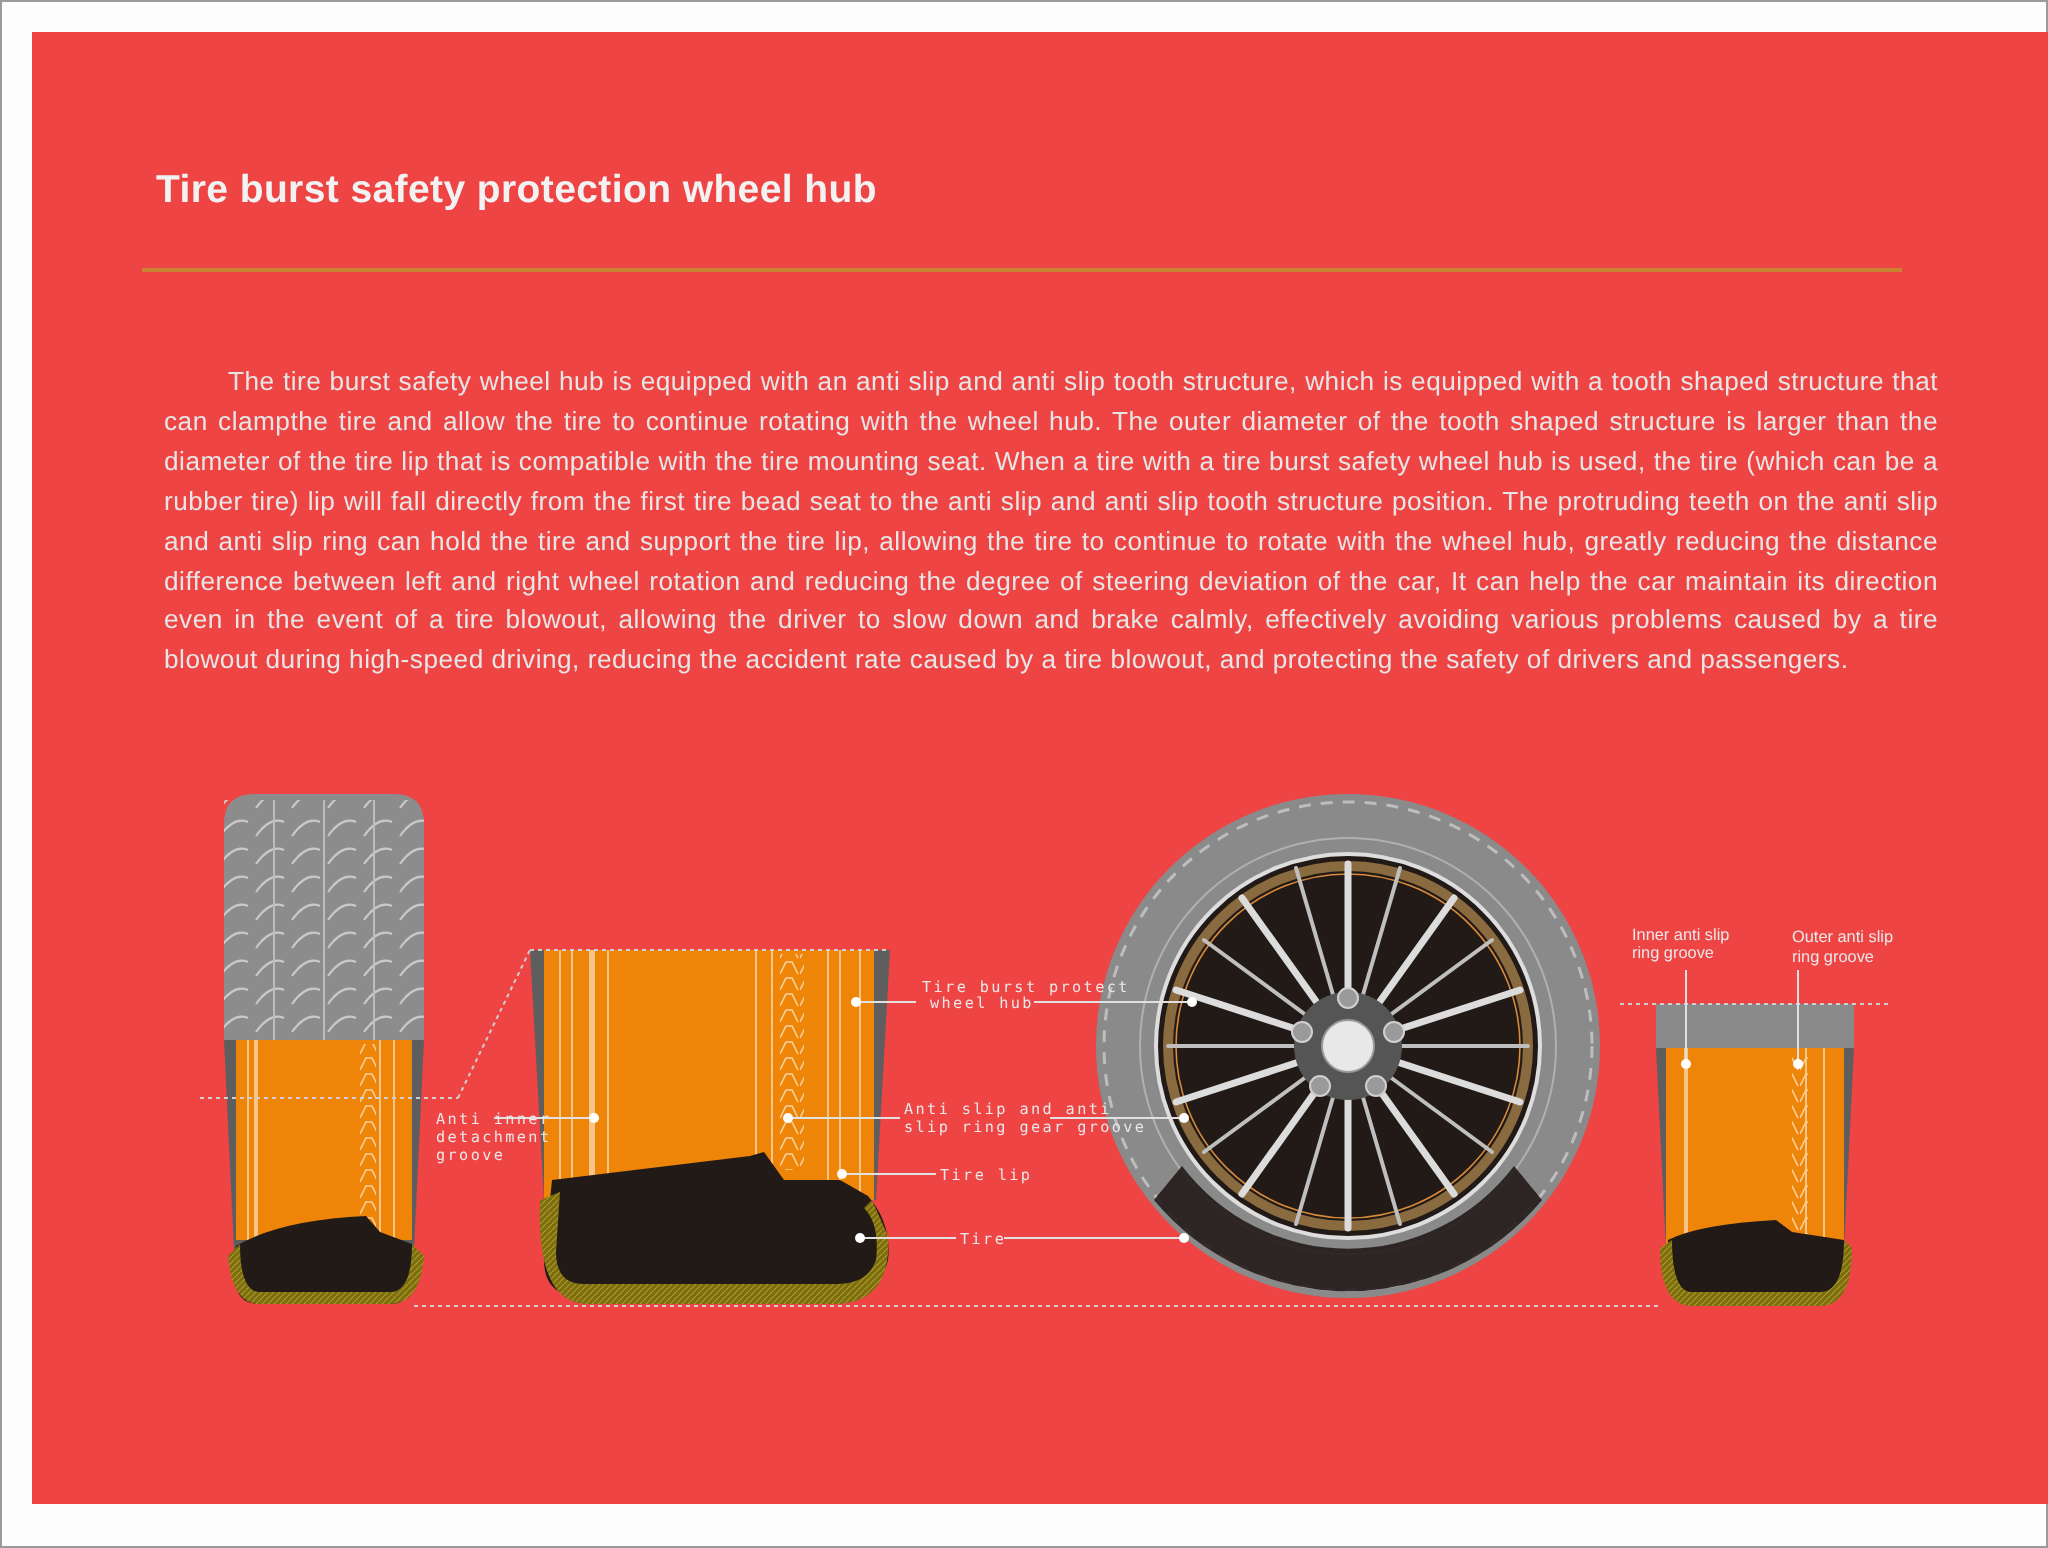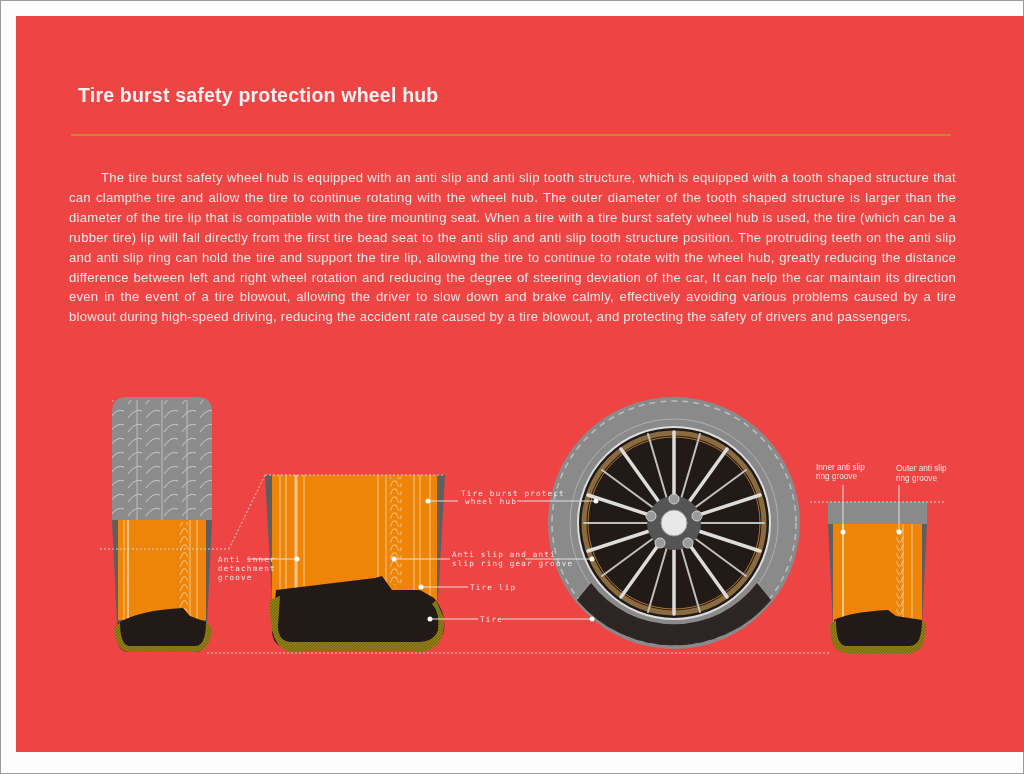--- a/index.html
+++ b/index.html
@@ -4,21 +4,21 @@
   <style>
     html, body { margin: 0; padding: 0; }
     body { width: 1024px; height: 774px; background: #fdfdfd; position: relative; overflow: hidden;
            font-family: "Liberation Sans", sans-serif; }
     .outer-frame { position: absolute; left: 0; top: 0; width: 1022px; height: 772px; border: 1px solid #9a9a9a; }
     .panel { position: absolute; left: 16px; top: 16px; width: 988px; height: 736px; background: #ef4444; overflow: hidden; padding-left: 25px; }
     .title { position: absolute; left: 62px; top: 67px; color: #f2f2f2; font-weight: bold; font-size: 19.5px; line-height: 24px; letter-spacing: 0.2px; }
     .title .l2 { padding-left: 47px; display: block; }
     .rule { position: absolute; left: 55px; top: 118px; width: 880px; height: 2px; background: #c9822f; }
     .body-text { position: absolute; left: 53px; top: 152px; width: 887px; color: #e6e6e6; font-size: 13.1px; line-height: 19.9px;
-                 text-align: justify; text-indent: 32px; letter-spacing: 0.25px; margin: 0; }
+                 text-align: justify; text-indent: 32px; letter-spacing: 0.25px; margin: 13px; }
     svg.diagram { position: absolute; left: 0; top: 0; }
     .lbl { font-family: "DejaVu Sans Mono", monospace; fill: #e8e8e8; font-size: 7.6px; letter-spacing: 1.2px; }
     .lbl2 { font-family: "Liberation Sans", sans-serif; fill: #e8e8e8; font-size: 8.2px; }
   </style>
 </head>
 <body>
 
 <div class="outer-frame"></div>
 <div class="panel">
   <div class="title">

